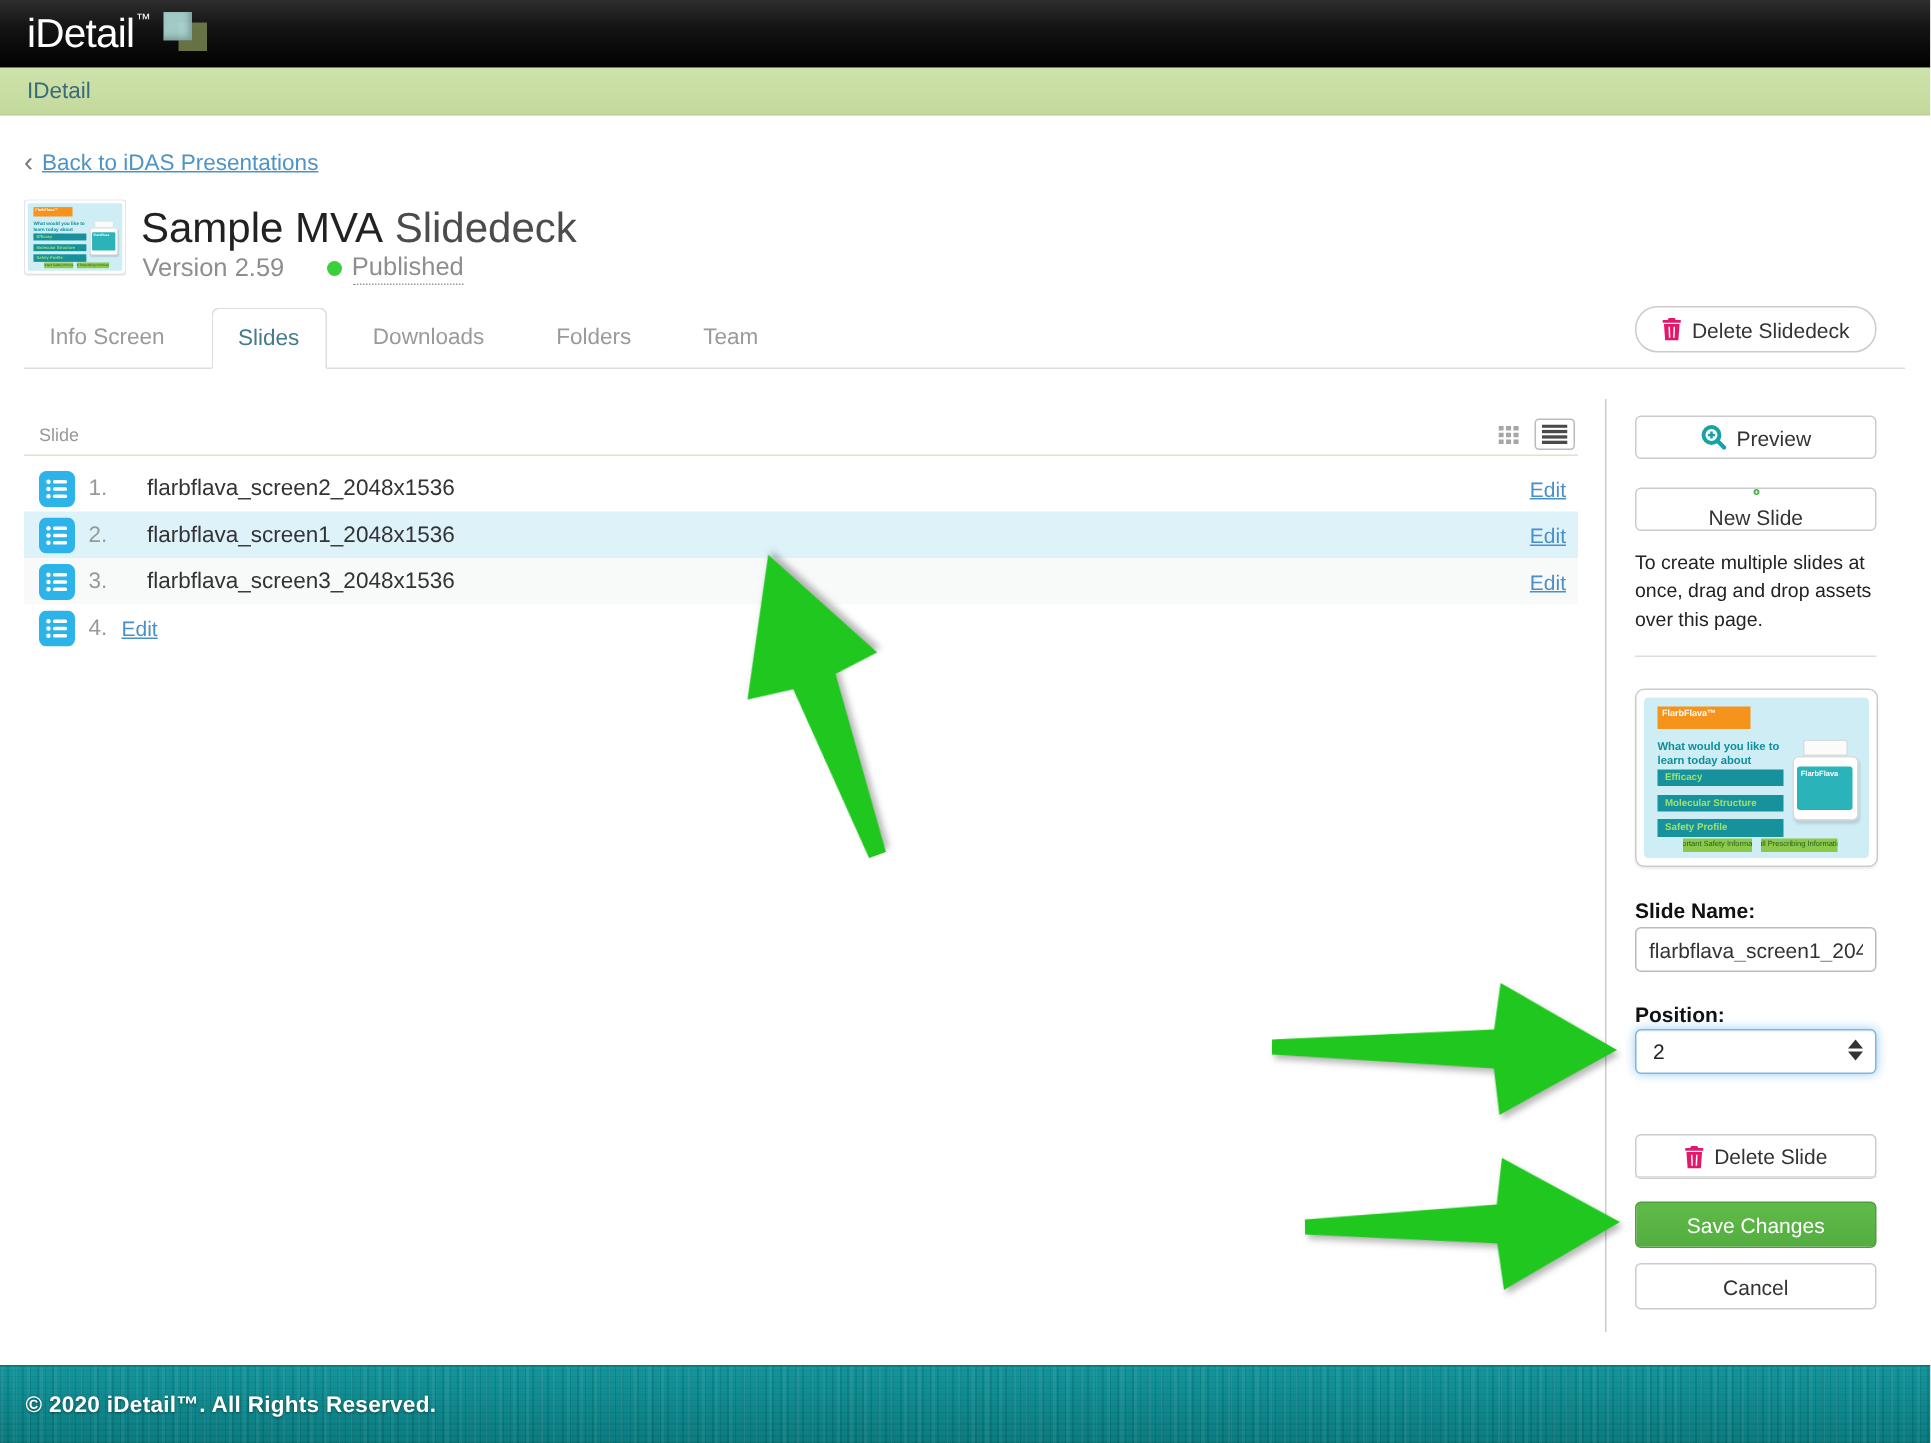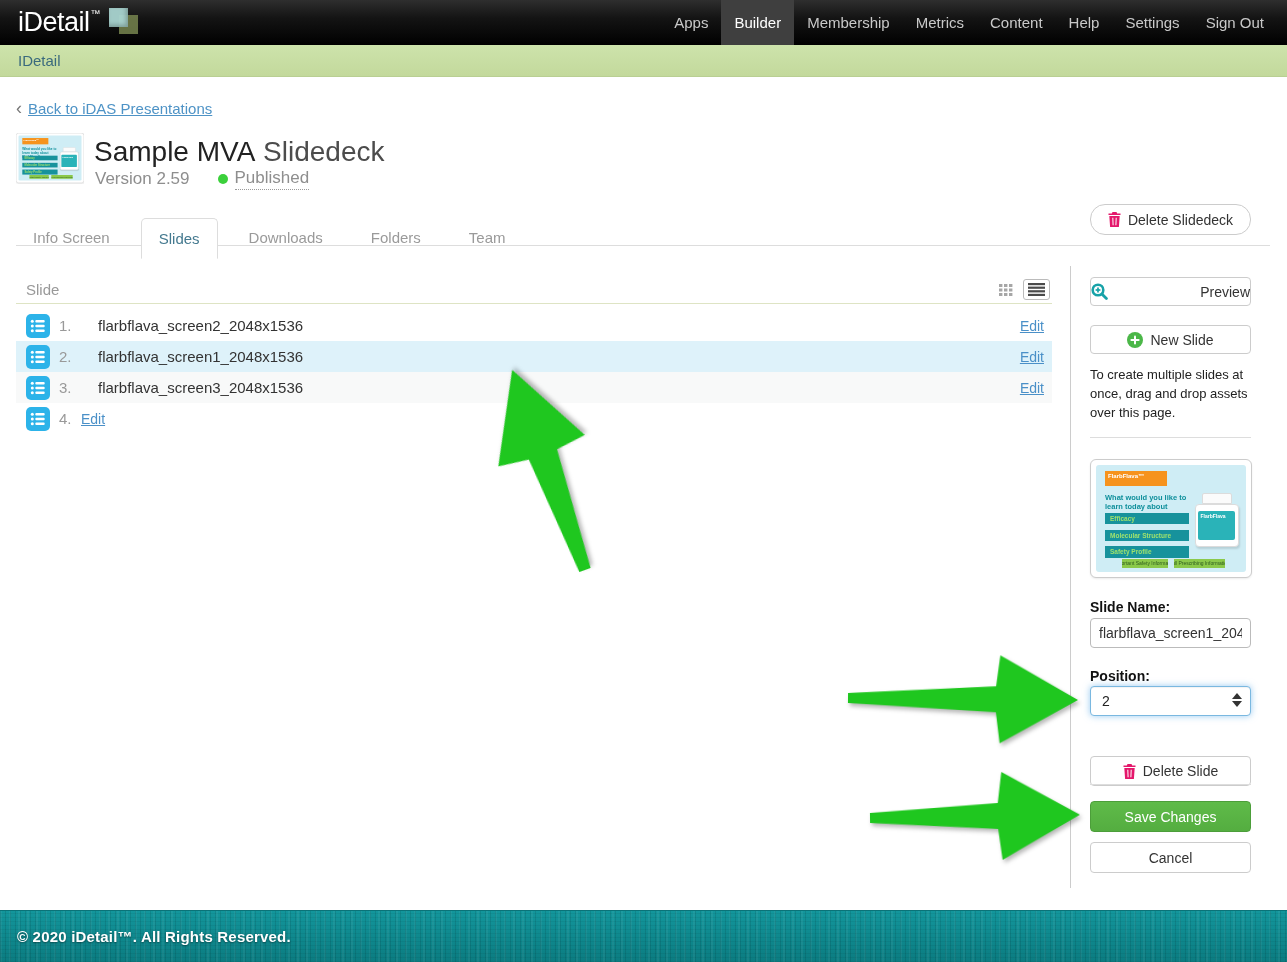--- a/index.html
+++ b/index.html
@@ -35,56 +35,56 @@
   .deck-thumb-wrap .slide-thumb { transform:scale(0.42); transform-origin:0 0; }
   .deck-title { position:absolute; left:94px; top:136px; font-size:28px; color:#222; }
   .deck-title .bold { font-weight:400; }
   .deck-title .light { font-weight:400; color:#4c4c4c; }
   .deck-meta { position:absolute; left:95px; top:168px; display:flex; align-items:center; font-size:17px; color:#8e8e8e; }
   .pub-dot { width:10px; height:10px; border-radius:50%; background:#3bd03b; margin-left:28px; margin-right:7px; }
   .pub-label { border-bottom:1px dotted #9a9a9a; padding-bottom:1px; }
 
   
   .tabs-border { position:absolute; left:16px; top:245px; width:1254px; height:1px; background:#ddd; }
-  .tabs { position:absolute; left:16px; top:218px; height:41px; display:flex; z-index:2;justify-content:space-between; }
+  .tabs { position:absolute; left:16px; top:205px; height:41px; display:flex; z-index:2;justify-content:space-between; }
   .tab { font-size:15px; color:#9a9a9a; line-height:39px; padding:0 17px; margin-right:14px; cursor:pointer; }
   .tab.active { color:#44798f; background:#fff; border:1px solid #ddd; border-bottom:1px solid #fff; border-radius:5px 5px 0 0; }
 
   
   .btn { display:flex; align-items:center; justify-content:center; gap:7px;
     background:#fff; border:1px solid #ccc; border-radius:4px; font-size:14px; color:#333;
     cursor:pointer; font-family:inherit; }
   .btn-green { background:linear-gradient(180deg,#5fbb49 0%,#54ad40 100%); border:1px solid #4c9e3a; color:#fff; }
 
   .delete-deck-btn { position:absolute; left:1090px; top:204px; width:161px; height:31px;border-radius:15px; }
 
   
   .list-header { position:absolute; left:16px; top:276px; width:1036px; height:28px;
     border-bottom:1px solid #dee4c4; display:flex; align-items:center; }
-  .list-header-label { font-size:15px; color:#999; padding-left:10px; flex:1; }
+  .list-header-label { font-size:12px; color:#999; padding-left:10px; flex:1; }
   .view-toggles { display:flex; align-items:center; gap:10px; padding-right:2px; }
   .grid-toggle { cursor:pointer; display:flex; }
   .list-toggle { width:27px; height:21px; border:1px solid #bbb; border-radius:3px; background:#fff;
     display:flex; align-items:center; justify-content:center; cursor:pointer; }
   .slide-rows { position:absolute; left:16px; top:310px; width:1036px; }
   .slide-row { height:31px; display:flex; align-items:center; font-size:15px; }
   .slide-row.selected { background:#def2fa; }
   .slide-row.alt { background:#f8f9f9; }
   .row-icon { margin-left:10px; display:flex; cursor:grab; }
   .row-num { color:#999; margin-left:9px; width:22px; }
   .row-name { color:#333; margin-left:17px; flex:1; }
   .row-edit { color:#4a90c8; text-decoration:underline; font-size:14px; margin-right:8px; cursor:pointer; }
 
   
   .v-divider { position:absolute; left:1070px; top:266px; width:1px; height:622px; background:#ccc; }
 
   
   .sb { position:absolute; left:1090px; width:161px; }
-  .preview-btn { top:277px; height:29px;justify-content:space-between; }
-  .newslide-btn { top:325px; height:29px; }
+  .preview-btn { top:277px; height:29px; }
+  .newslide-btn { top:325px; height:29px;flex-direction:column; }
   .sb-helper { top:366px; font-size:13px; color:#222; line-height:1.45; }
   .sb-div1 { top:437px; height:1px; background:#ddd; }
   .sb-thumb { top:459px; }
   .sb-name-label { top:599px; font-size:14px; font-weight:700; color:#111; }
   .sb-name-input { top:618px; height:30px; border:1px solid #bbb; border-radius:4px; font-size:14px;
     color:#333; padding:0 8px; font-family:inherit; width:161px; }
   .sb-pos-label { top:668px; font-size:14px; font-weight:700; color:#111; }
   .pos-wrap { top:686px; height:30px; }
   .sb-pos-input { width:161px; height:30px; border:1px solid #7ab8e0; border-radius:4px; font-size:14px;
     color:#222; padding:0 11px; font-family:inherit;
@@ -138,30 +138,20 @@
 
   <header class="navbar">
     <div class="brand">
       <span class="brand-text">iDetail</span>
       <span class="brand-tm">™</span>
       <span class="logo-squares">
         <span class="sq-back"></span>
         <span class="sq-front"></span>
       </span>
     </div>
-    <nav class="nav">
-      <div class="nav-item">Apps</div>
-      <div class="nav-item active">Builder</div>
-      <div class="nav-item">Membership</div>
-      <div class="nav-item">Metrics</div>
-      <div class="nav-item">Content</div>
-      <div class="nav-item">Help</div>
-      <div class="nav-item">Settings</div>
-      <div class="nav-item">Sign Out</div>
-    </nav>
   </header>
 
   <div class="subheader">
     <span>IDetail</span>
   </div>
 
   <div class="back-link">
     <span class="back-chevron">‹</span>
     <span class="back-text">Back to iDAS Presentations</span>
   </div>

